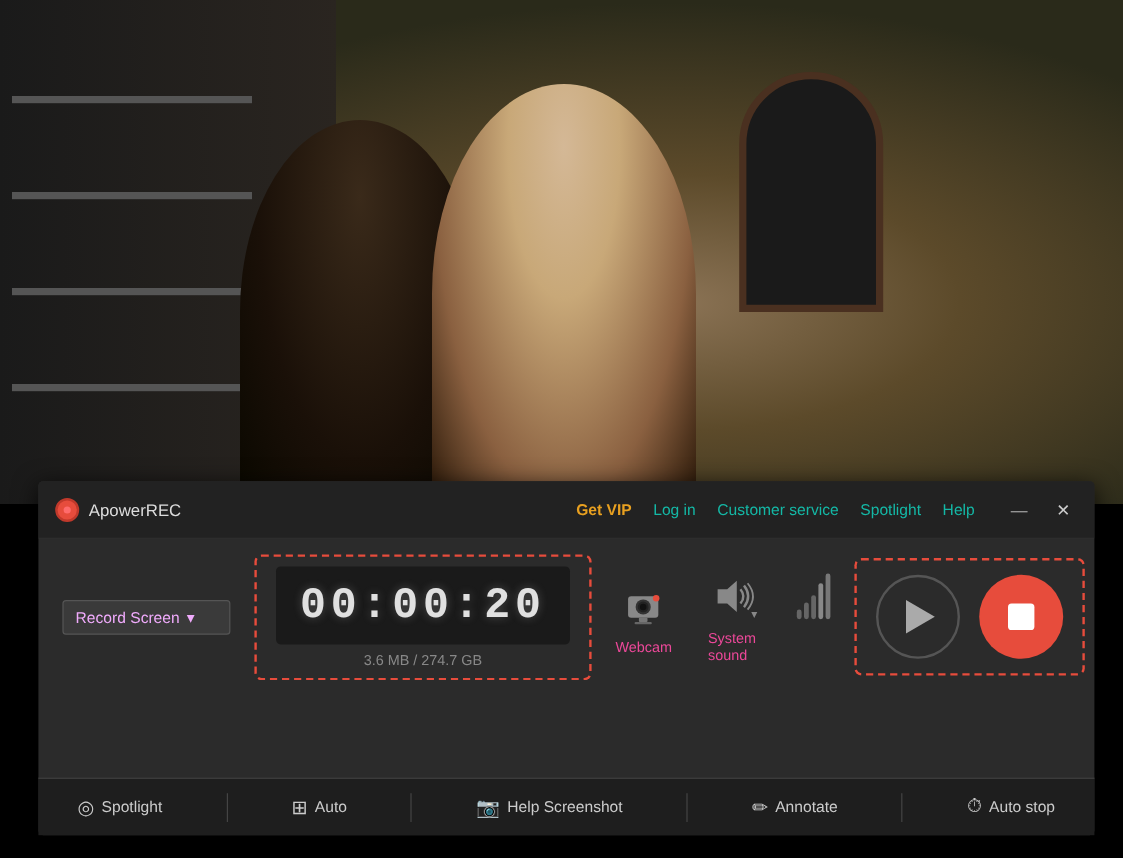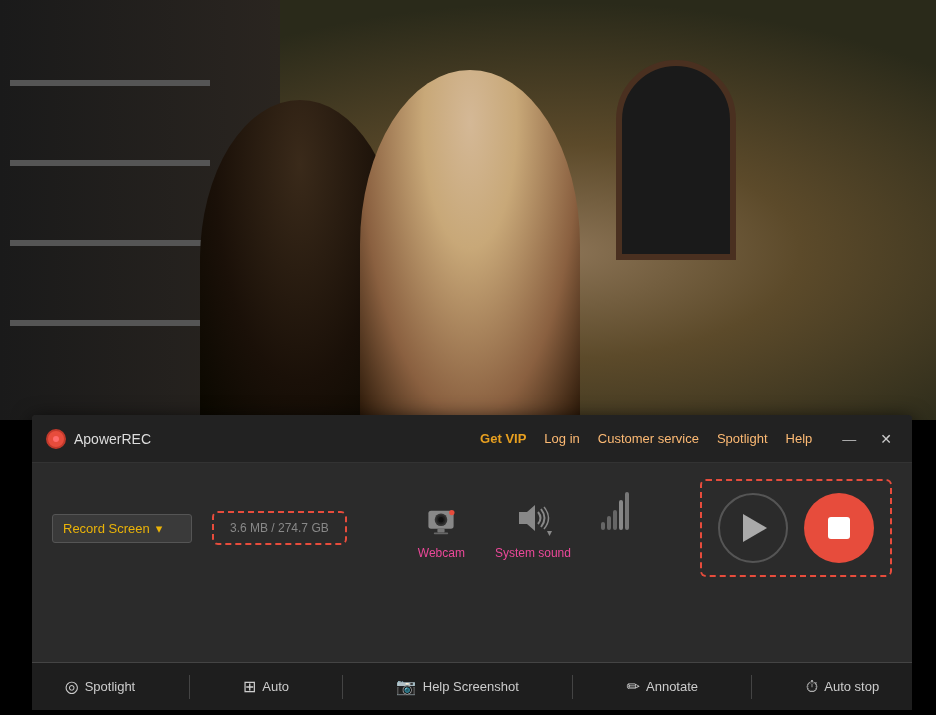--- a/index.html
+++ b/index.html
@@ -101,21 +101,21 @@
       font-size: 24px;
       cursor: pointer;
       background: none;
       border: none;
       padding: 4px 8px;
     }
 
     
     .app-panel {
       position: absolute;
-      top: 415px;
+      top: 401px;
       left: 32px;
       width: 880px;
       height: 295px;
       background: #2b2b2b;
       border-radius: 4px;
       box-shadow: 0 4px 20px rgba(0,0,0,0.8);
     }
 
     
     .app-titlebar {
@@ -157,21 +157,21 @@
 
     .nav-menu {
       display: flex;
       align-items: center;
       gap: 18px;
       margin-right: 24px;
     }
 
     .nav-item {
       font-size: 13px;
-      color: #fdba74;
+      color: #14b8a6;
       cursor: pointer;
       white-space: nowrap;
     }
 
     .nav-item.vip {
       color: #e8a020;
       font-weight: 600;
     }
 
     .win-controls {
@@ -206,21 +206,21 @@
       background: #3a3a3a;
       border: 1px solid #555;
       border-radius: 3px;
       padding: 6px 10px;
       cursor: pointer;
       gap: 6px;
       min-width: 140px;
       flex-shrink: 0;
     }
     .record-mode-dropdown span {
-      color: #eab308;
+      color: #f0abfc;
       font-size: 13px;
     }
     .dropdown-arrow {
       color: #888;
       font-size: 10px;
     }
 
     
     .timer-section {
       border: 2px dashed #e74c3c;
@@ -425,20 +425,21 @@
   </div>
 
   <div class="app-content">
 
     <div class="record-mode-dropdown">
       <span>Record Screen</span>
       <span class="dropdown-arrow">▾</span>
     </div>
 
     <div class="timer-section">
+      <div class="timer-display">00:00:20</div>
       <span class="storage-info">3.6 MB / 274.7 GB</span>
     </div>
 
     <div class="media-controls">
 
       <div class="media-btn">
         <div class="media-icon">
           <svg class="webcam-icon-svg" viewBox="0 0 40 40" fill="none">
 
             <rect x="6" y="12" width="28" height="20" rx="3" fill="#888"></rect>

